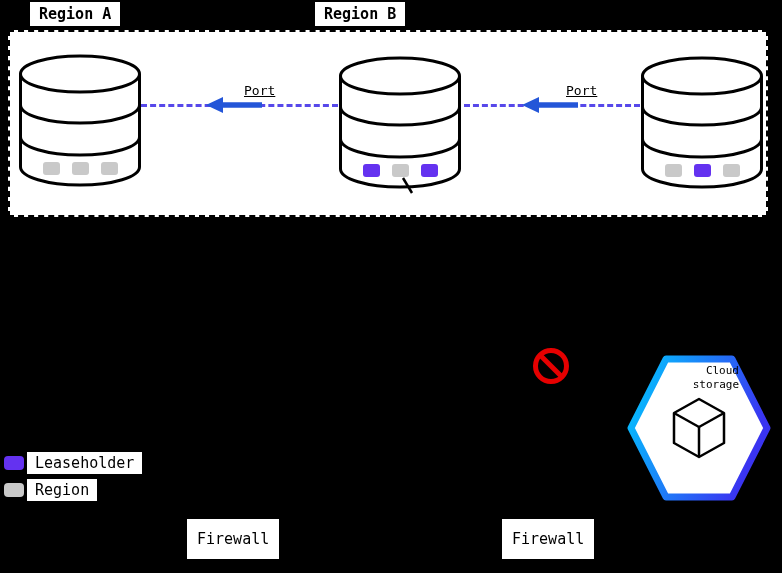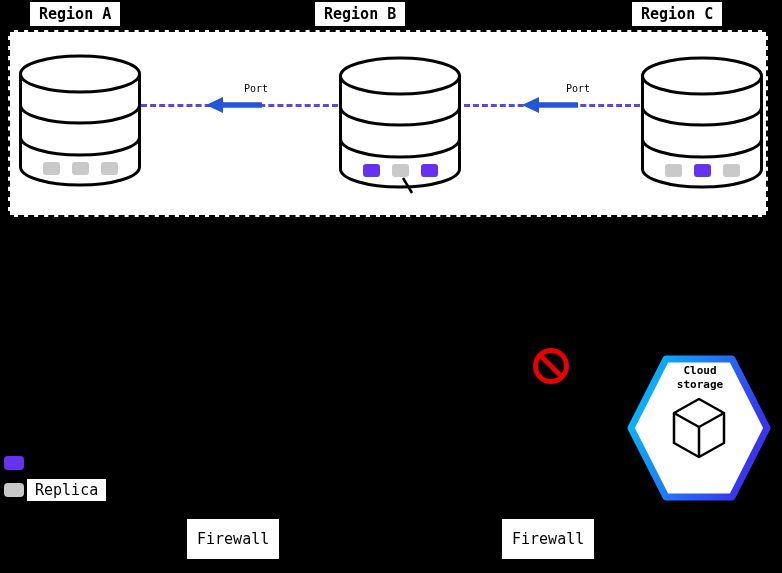--- a/index.html
+++ b/index.html
@@ -15,51 +15,50 @@
   .panel {
     position:absolute; left:8px; top:30px; width:760px; height:187px;
     background:#fff; border:2px dashed #000;
   }
 
   .label-box {
     position:absolute; background:#fff; color:#000;
     font-size:15px; padding:3px 9px; white-space:nowrap; line-height:1.2;
   }
   .region-label { font-weight:bold; top:2px; }
-  .port-label  { font-size:10px; padding:2px 8px; }
+  .port-label  { font-size:13px; padding:2px 8px;text-decoration:underline; }
   .fw-label    { padding:11px 10px; }
   .legend-label{ padding:2px 8px; }
 
   .db { position:absolute; width:124px; height:138px; }
   .db svg { position:absolute; left:0; top:0; }
   .db-slots {
     position:absolute; left:0; right:0; bottom:16px; height:13px;
     display:flex; justify-content:center; gap:12px;
   }
   .slot { width:17px; height:13px; border-radius:3px; }
 
   .dash-line { position:absolute; height:0; border-top:3px dashed #5748ea; }
   .arrow { position:absolute; }
 
   .legend-swatch { position:absolute; width:20px; height:14px; border-radius:4px; }
 
   .cloud-text {
     position:absolute; left:661px; top:364px; width:78px;
-    font-weight:bold; font-size:11px; line-height:1.3;
-    text-align:center; color:#000;
+    font-weight:normal; font-size:11px; line-height:1.3;
+    text-align:right; color:#000;
   }
 </style>
 </head>
 <body>
 
 <div class="stage" style="background: rgb(0, 0, 0);">
 
   <div class="label-box region-label" style="left:30px">Region A</div>
   <div class="label-box region-label" style="left:315px">Region B</div>
-  <div class="label-box region-label" style="left:632px">Region C</div>
 
   <div class="panel" style="background: rgb(255, 255, 255);"></div>
 
   <div class="dash-line" style="left: 141px; top: 104px; width: 197px; border-color: rgb(87, 72, 234);"></div>
   <div class="dash-line" style="left: 464px; top: 104px; width: 176px; border-color: rgb(87, 72, 234);"></div>
 
   <svg class="arrow" style="left:206px;top:95px" width="58" height="20" viewBox="0 0 58 20">
     <line x1="15" y1="10" x2="56" y2="10" stroke="#2456d8" stroke-width="5.5"></line>
     <polygon points="0,10 17,2 17,18" fill="#2456d8"></polygon>
   </svg>
@@ -133,19 +132,20 @@
   </svg>
   <div class="cloud-text">Cloud storage</div>
   <svg style="position:absolute;left:670px;top:396px" width="58" height="66" viewBox="0 0 58 66">
     <polygon points="29,3 54,17 54,47 29,61 4,47 4,17" fill="none" stroke="#000" stroke-width="2.5" stroke-linejoin="round"></polygon>
     <line x1="4" y1="17" x2="29" y2="31" stroke="#000" stroke-width="2.5"></line>
     <line x1="54" y1="17" x2="29" y2="31" stroke="#000" stroke-width="2.5"></line>
     <line x1="29" y1="31" x2="29" y2="61" stroke="#000" stroke-width="2.5"></line>
   </svg>
 
   <div class="legend-swatch" style="left: 4px; top: 456px; background: rgb(100, 50, 240);"></div>
+  <div class="label-box legend-label" style="left:27px;top:452px">Leaseholder</div>
   <div class="legend-swatch" style="left: 4px; top: 483px; background: rgb(201, 201, 201);"></div>
-  <div class="label-box legend-label" style="left:27px;top:479px">Replica</div>
+  <div class="label-box legend-label" style="left:27px;top:479px">Region</div>
 
   <div class="label-box fw-label" style="left:187px;top:519px">Firewall</div>
   <div class="label-box fw-label" style="left:502px;top:519px">Firewall</div>
 
 </div>
 
 </body></html>

